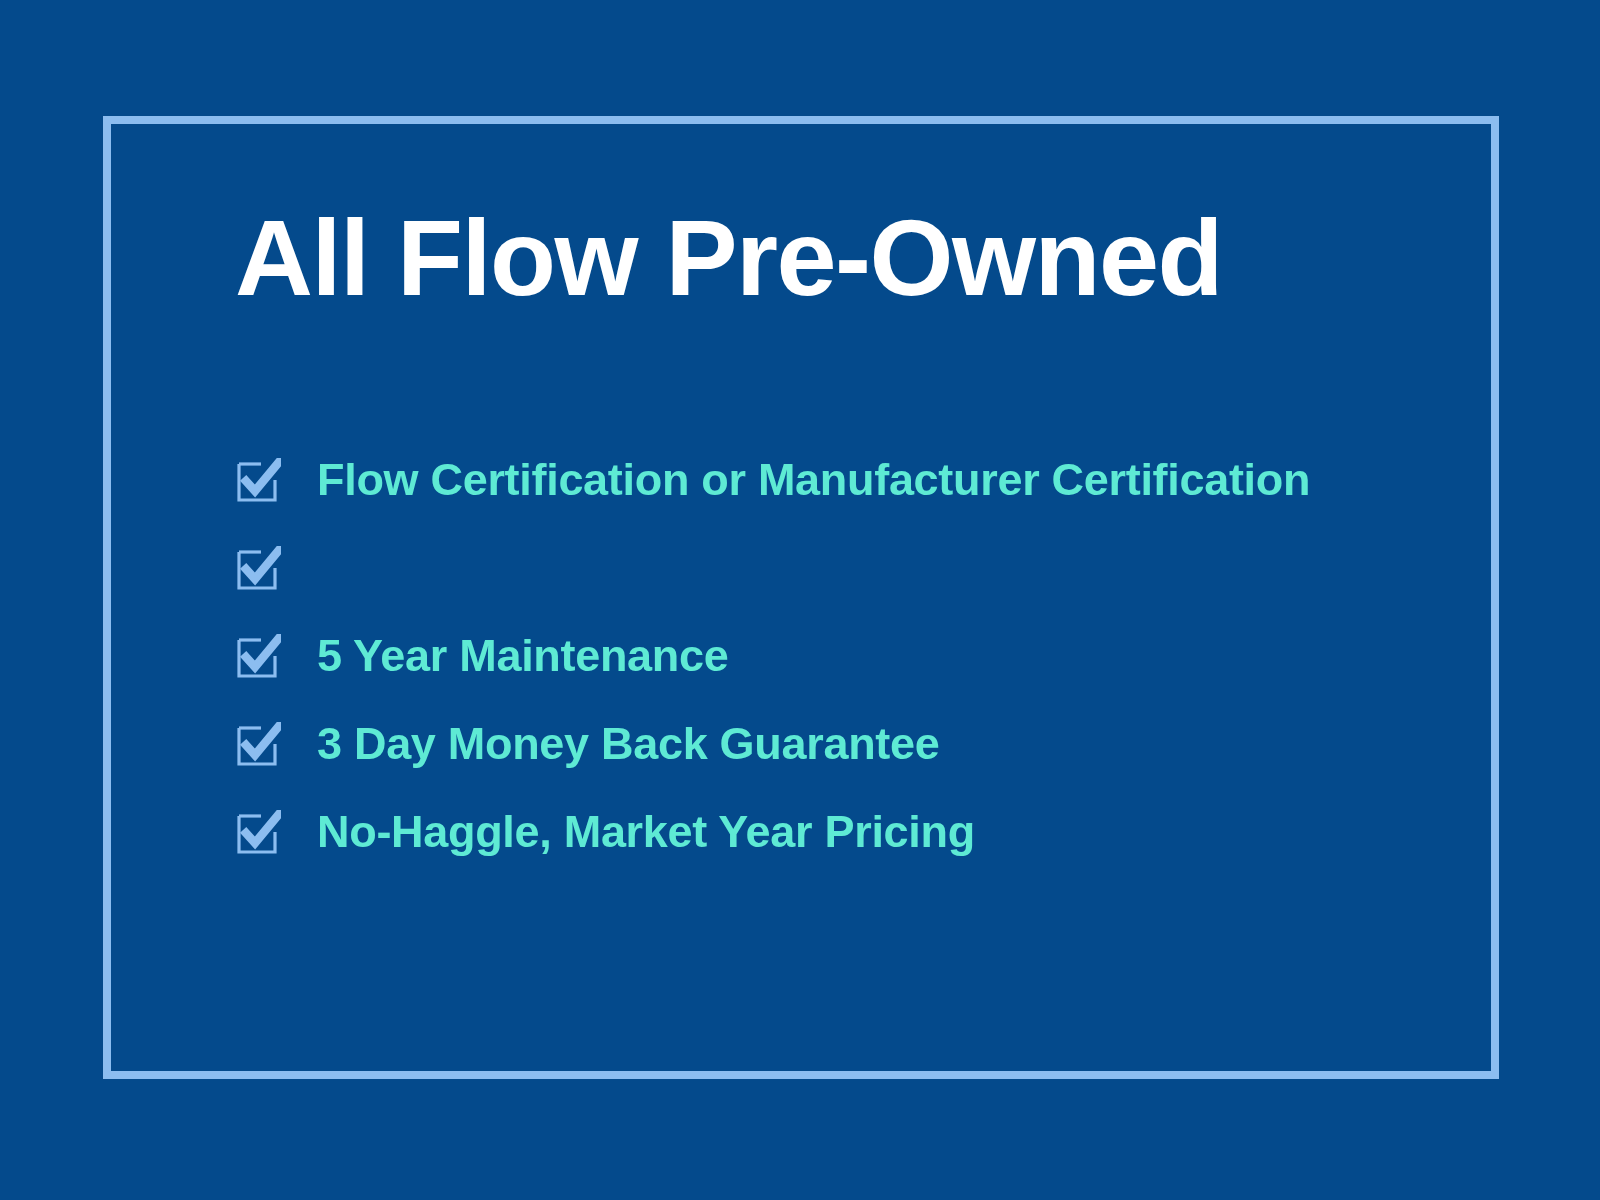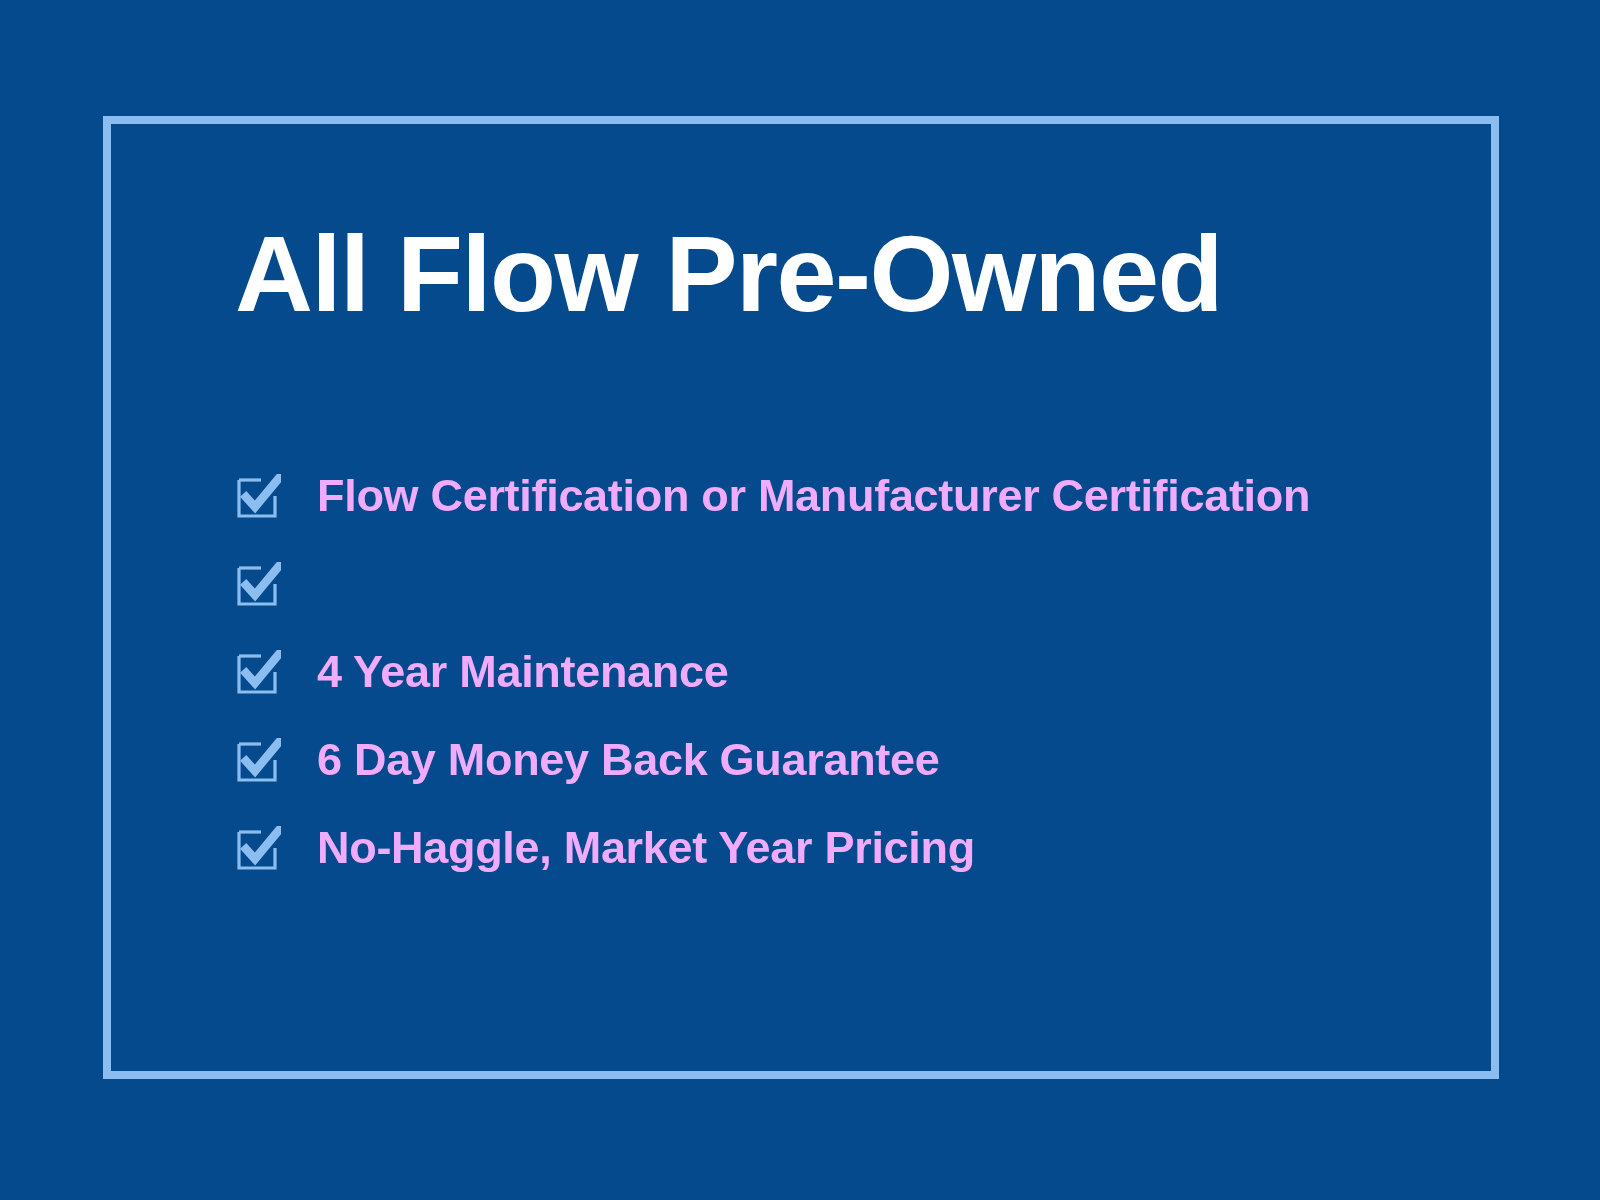--- a/index.html
+++ b/index.html
@@ -33,21 +33,21 @@
     width: 1396px;
     height: 963px;
     border: 8px solid #8cbdf0;
     background: transparent;
   }
 
   
   .content {
     position: absolute;
     left: 235px;
-    top: 212px;
+    top: 196px;
     width: 1260px;
   }
 
   
   .headline {
     color: #ffffff;
     font-size: 108px;
     line-height: 124px;
     font-weight: 700;
     letter-spacing: -1.5px;
@@ -71,21 +71,21 @@
     flex: 0 0 auto;
     width: 46px;
     height: 46px;
     margin-right: 36px;
     position: relative;
     top: 1px;
   }
   .check-icon svg { display: block; width: 46px; height: 46px; }
 
   .benefit-label {
-    color: #f0abfc;
+    color: #5eead4;
     font-size: 45px;
     line-height: 50px;
     font-weight: 700;
     letter-spacing: -0.3px;
     white-space: nowrap;
   }
 </style>
 </head>
 <body>
 
@@ -123,32 +123,32 @@
       </li>
 
       <li class="benefit-row">
         <span class="check-icon">
           <svg viewBox="0 0 46 46" xmlns="http://www.w3.org/2000/svg">
             <path d="M4 6 L4 42 L40 42 L40 22" fill="none" stroke="#8cbdf0" stroke-width="3.2"></path>
             <path d="M4 6 L26 6" fill="none" stroke="#8cbdf0" stroke-width="3.2"></path>
             <path d="M11 23 L20 33 L44 4" fill="none" stroke="#8cbdf0" stroke-width="8.5" stroke-linecap="square" stroke-linejoin="miter"></path>
           </svg>
         </span>
-        <span class="benefit-label">4 Year Maintenance</span>
+        <span class="benefit-label">5 Year Maintenance</span>
       </li>
 
       <li class="benefit-row">
         <span class="check-icon">
           <svg viewBox="0 0 46 46" xmlns="http://www.w3.org/2000/svg">
             <path d="M4 6 L4 42 L40 42 L40 22" fill="none" stroke="#8cbdf0" stroke-width="3.2"></path>
             <path d="M4 6 L26 6" fill="none" stroke="#8cbdf0" stroke-width="3.2"></path>
             <path d="M11 23 L20 33 L44 4" fill="none" stroke="#8cbdf0" stroke-width="8.5" stroke-linecap="square" stroke-linejoin="miter"></path>
           </svg>
         </span>
-        <span class="benefit-label">6 Day Money Back Guarantee</span>
+        <span class="benefit-label">3 Day Money Back Guarantee</span>
       </li>
 
       <li class="benefit-row">
         <span class="check-icon">
           <svg viewBox="0 0 46 46" xmlns="http://www.w3.org/2000/svg">
             <path d="M4 6 L4 42 L40 42 L40 22" fill="none" stroke="#8cbdf0" stroke-width="3.2"></path>
             <path d="M4 6 L26 6" fill="none" stroke="#8cbdf0" stroke-width="3.2"></path>
             <path d="M11 23 L20 33 L44 4" fill="none" stroke="#8cbdf0" stroke-width="8.5" stroke-linecap="square" stroke-linejoin="miter"></path>
           </svg>
         </span>

